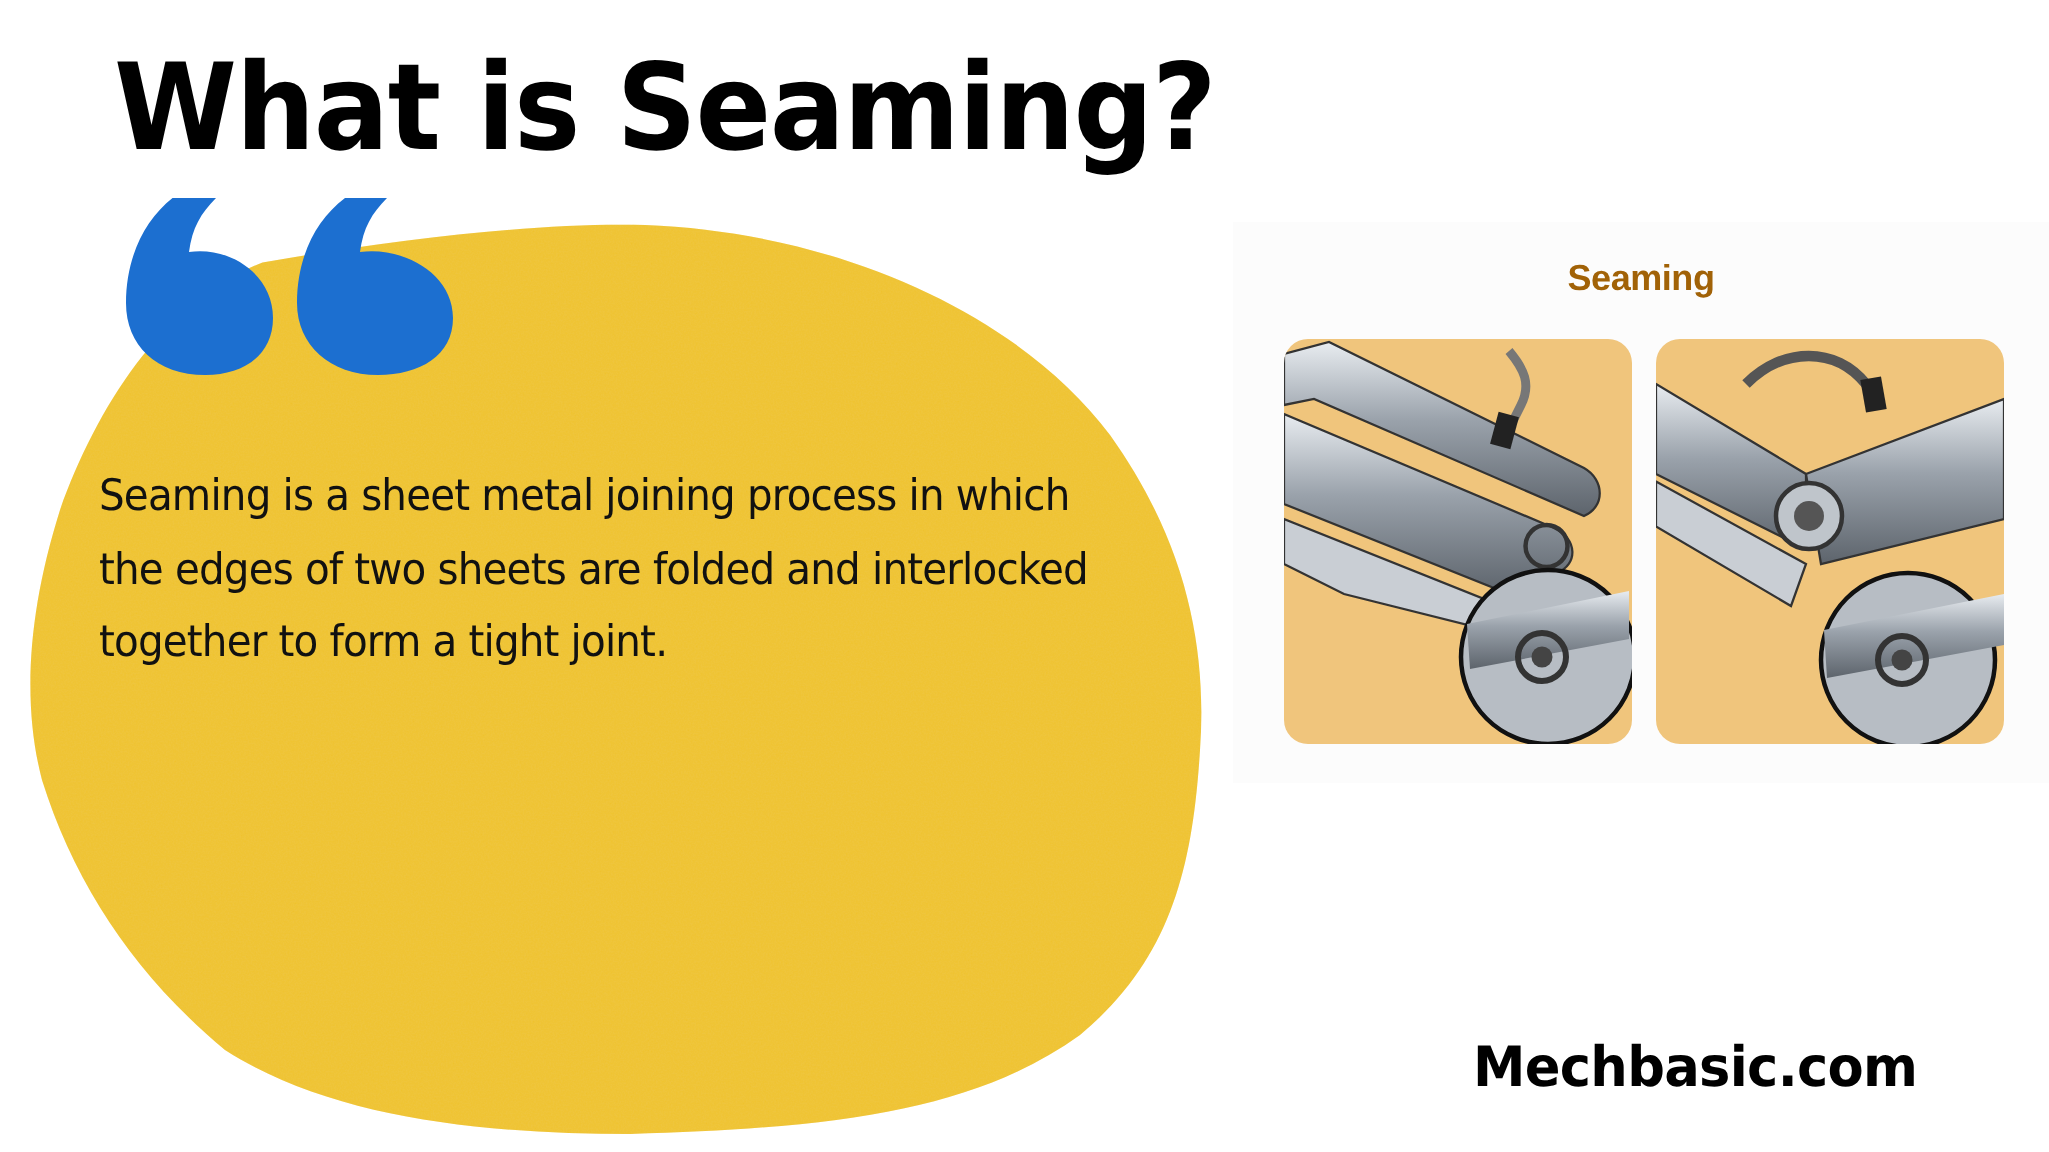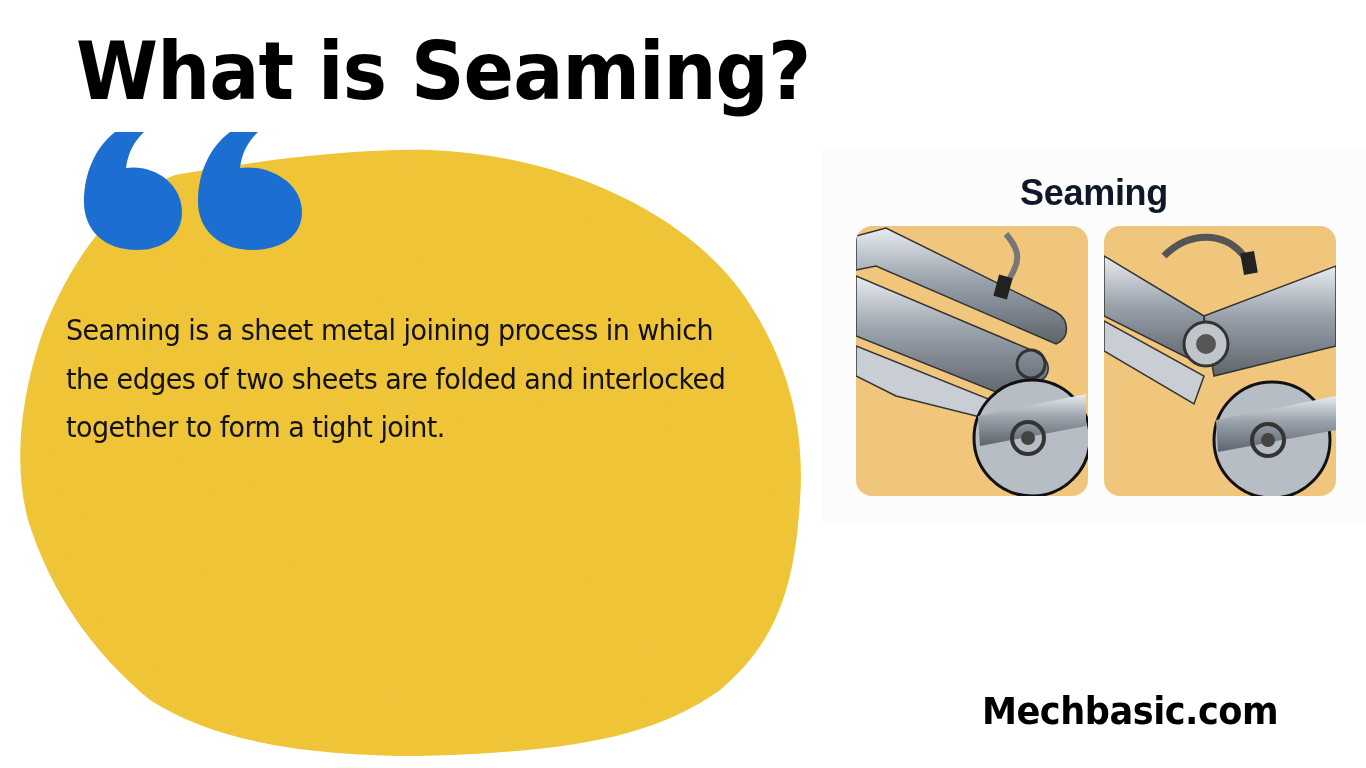--- a/index.html
+++ b/index.html
@@ -27,21 +27,21 @@
     transform:scaleX(0.93); transform-origin:left top;
   }
 
   .figure {
     position:absolute; left:822px; top:148px; width:544px; height:374px;
     background:#fcfcfc;
   }
   .figure-title {
     position:absolute; left:0; width:100%; top:24px; text-align:center;
     font-family:"Liberation Sans", sans-serif; font-weight:bold;
-    font-size:36px; color:#0f172a; letter-spacing:-0.3px;
+    font-size:24px; color:#a16207; letter-spacing:-0.3px;
   }
   .panel {
     position:absolute; top:78px; height:270px; background:#f0c57c;
     border-radius:16px; overflow:hidden;
   }
   .panel.left { left:34px; width:232px; }
   .panel.right { left:282px; width:232px; }
   .panel svg { position:absolute; left:0; top:0; }
 
   .brand {

